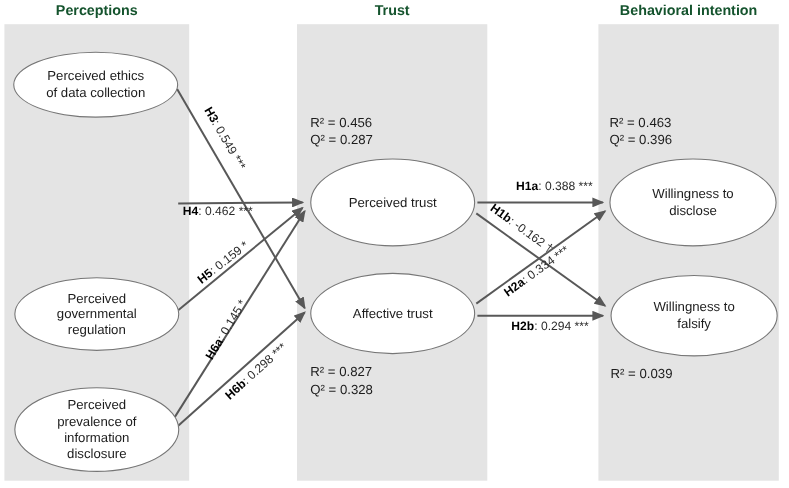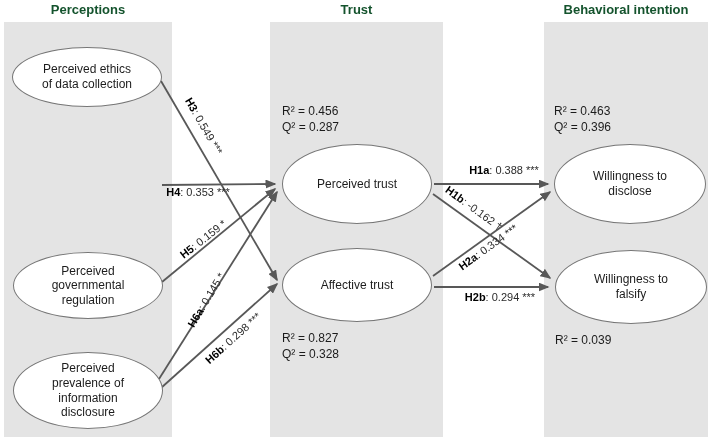--- a/index.html
+++ b/index.html
@@ -111,21 +111,21 @@
     <div>Q² = 0.396</div>
   </div>
   <div class="stats" style="left:555px;top:332px;width:152px">
     <div>R² = 0.039</div>
   </div>
 
   <div class="plabel" style="left:204px;top:126px;transform:translate(-50%,-50%) rotate(60deg)">
     <b>H3</b><span>: 0.549 ***</span>
   </div>
   <div class="plabel" style="left:198px;top:192px">
-    <b>H4</b><span>: 0.353 ***</span>
+    <b>H4</b><span>: 0.462 ***</span>
   </div>
   <div class="plabel" style="left:203px;top:239px;transform:translate(-50%,-50%) rotate(-38deg)">
     <b>H5</b><span>: 0.159 *</span>
   </div>
   <div class="plabel" style="left:206px;top:300px;transform:translate(-50%,-50%) rotate(-59deg)">
     <b>H6a</b><span>: 0.145 *</span>
   </div>
   <div class="plabel" style="left:233px;top:338px;transform:translate(-50%,-50%) rotate(-42deg)">
     <b>H6b</b><span>: 0.298 ***</span>
   </div>

